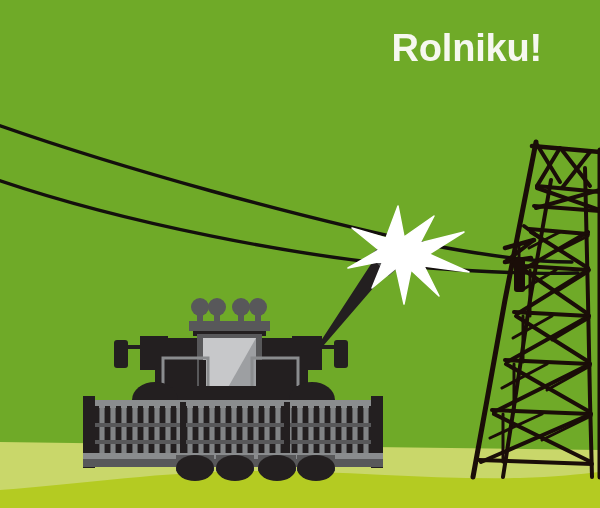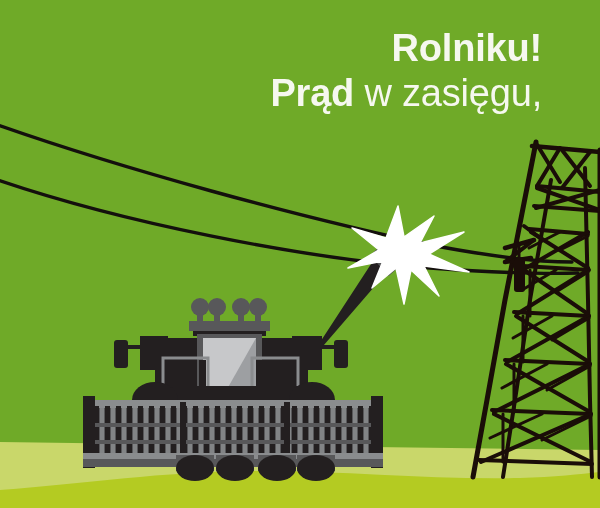--- a/index.html
+++ b/index.html
@@ -243,18 +243,15 @@
         <rect x="297" y="455" width="38" height="16" fill="#58585a"></rect>
         <ellipse cx="316" cy="468" rx="19" ry="13" fill="#231f20"></ellipse>
       </g>
     </g>
   </svg>
 
   <div id="headline">
     <span class="ln">
       <span class="b">Rolniku!</span>
     </span>
-    <span class="ln">
-      <span class="b">Prąd</span><span> w zasięgu,</span>
-    </span>
   </div>
 
 </div>
 
 </body></html>

